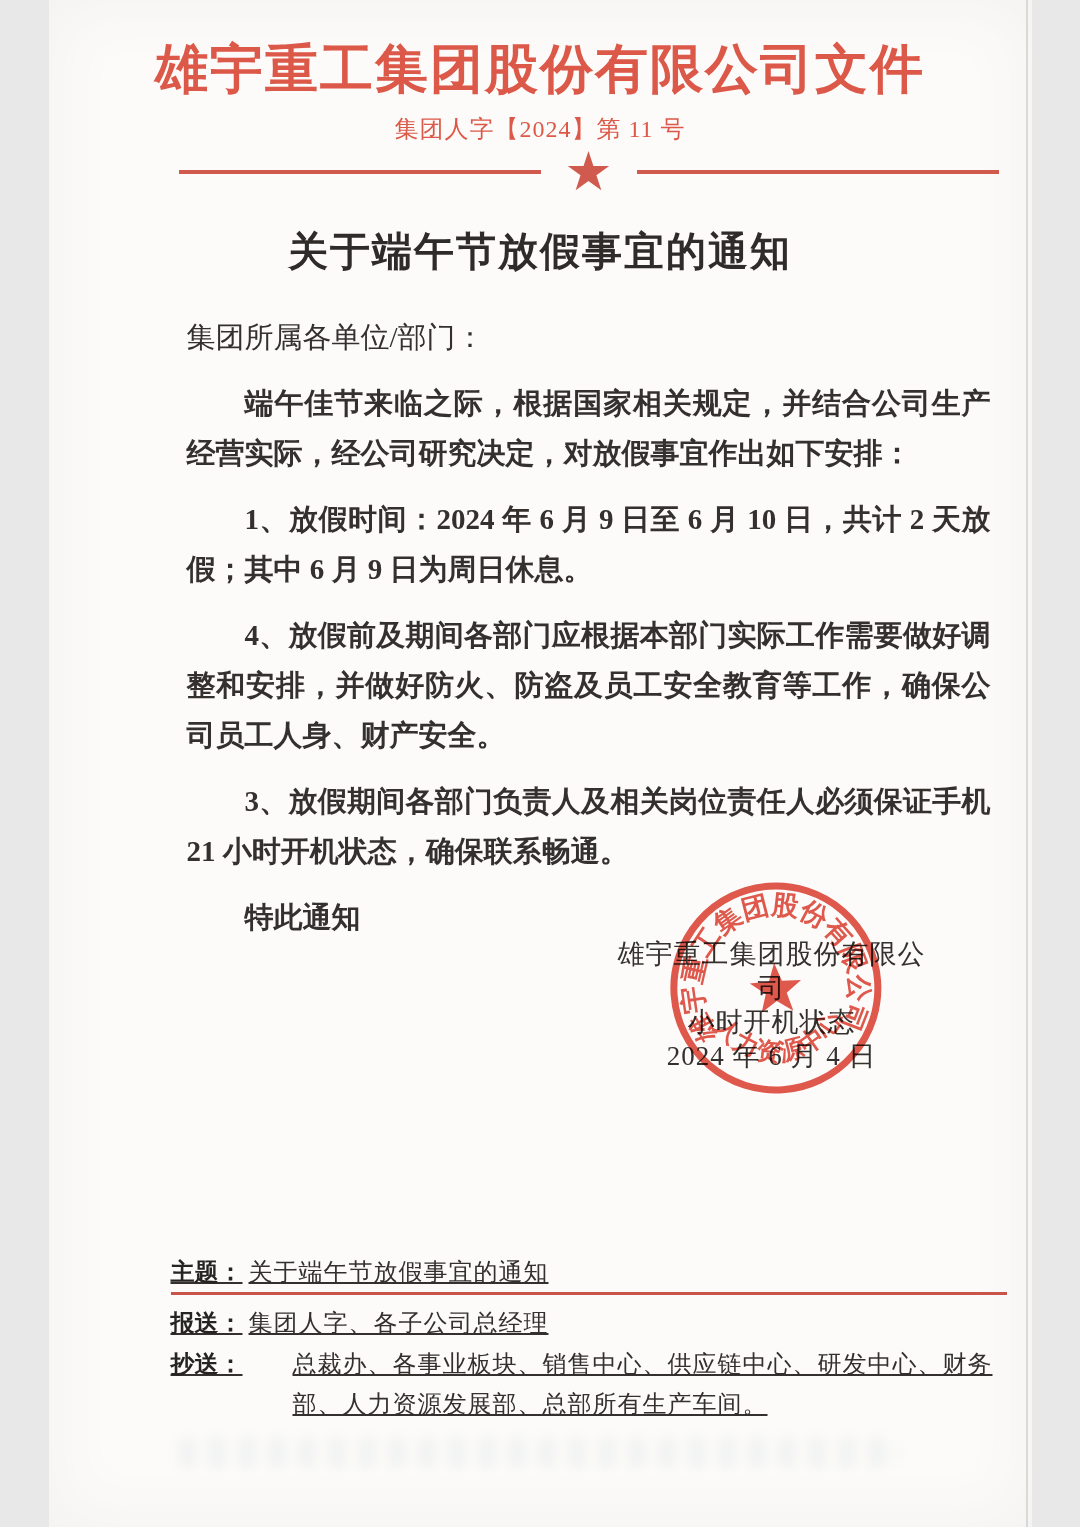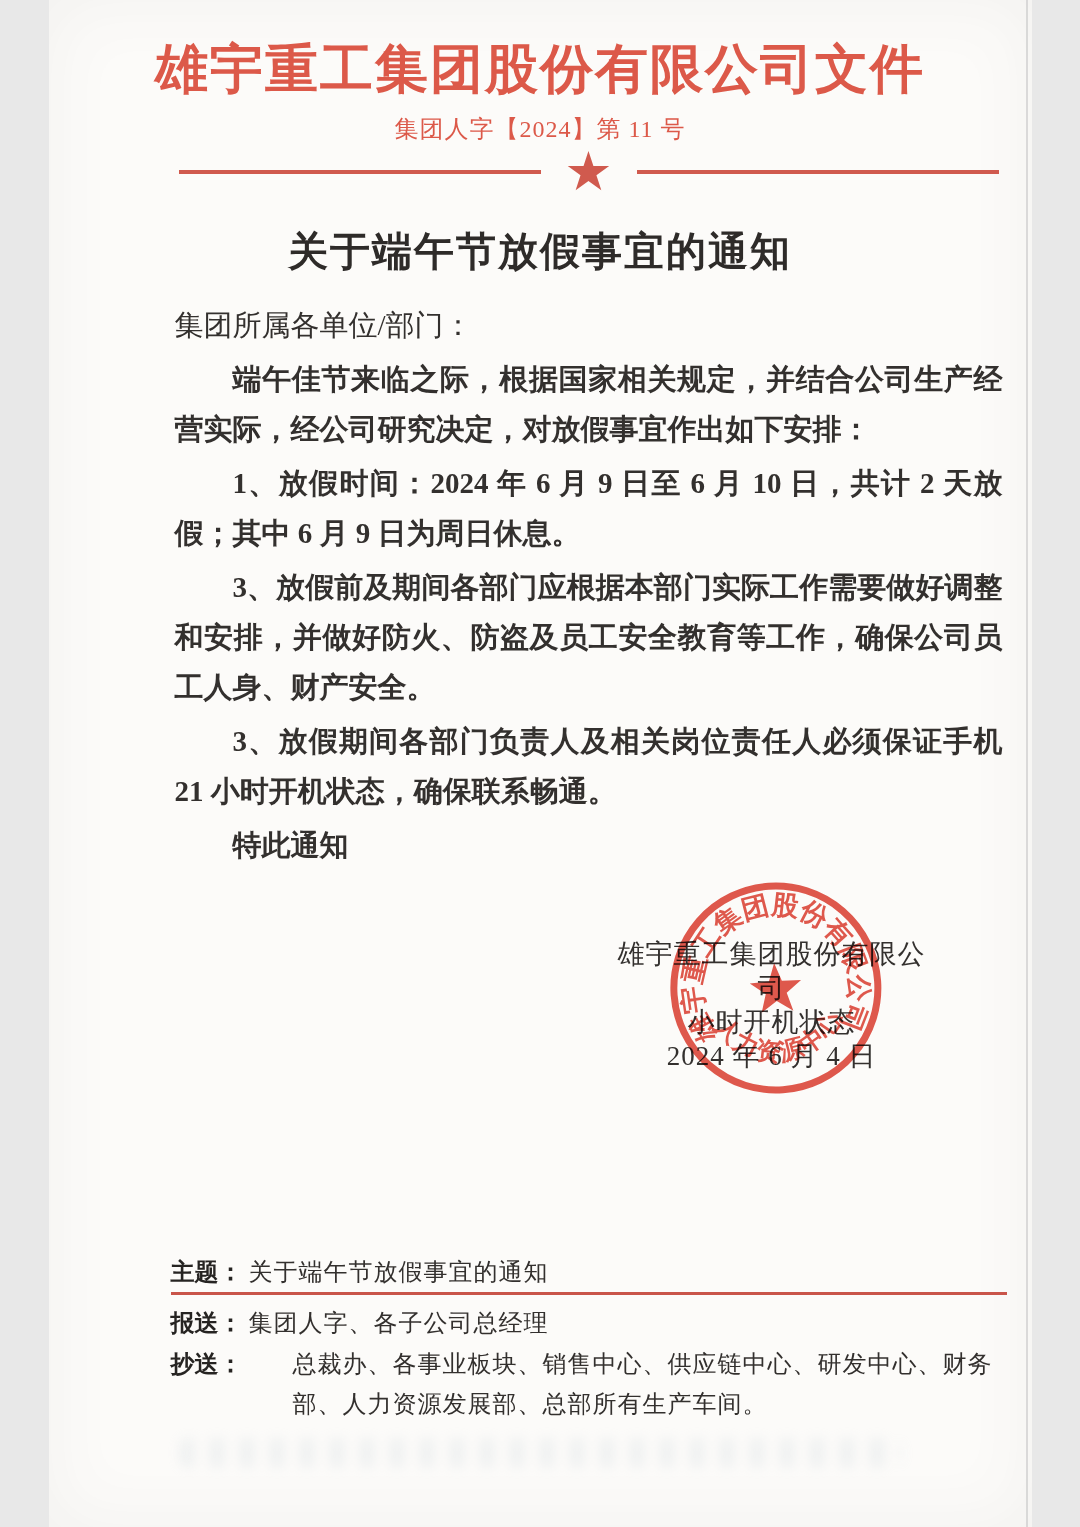--- a/index.html
+++ b/index.html
@@ -47,21 +47,21 @@
   }
   
   .notice-title{
     position:absolute;top:224px;left:0;right:0;text-align:center;
     font-size:40px;font-weight:bold;letter-spacing:2px;color:#2e2b29;
   }
   .body-text{
     position:absolute;top:296px;left:122px;width:836px;
     font-size:29px;line-height:50px;text-align:justify;
   }
-  .body-text p{margin:4px;}
+  .body-text p{margin:16px;}
   .body-text p.para{text-indent:2em;font-weight:bold;}
   
   .signature{
     position:absolute;top:937px;left:562px;width:322px;
     text-align:center;font-size:27px;line-height:34px;letter-spacing:1px;
   }
   
   .stamp{
     position:absolute;left:611px;top:874px;width:232px;height:232px;
     color:var(--stamp-red);
@@ -69,21 +69,21 @@
     transform:rotate(-4deg);
   }
   .stamp text{
     font-family:"Liberation Serif","DejaVu Serif",serif;
     font-weight:bold;fill:currentColor;
   }
   .stamp .arc-top{font-size:27px;}
   .stamp .arc-bottom{font-size:25px;letter-spacing:1px;}
   
   .footer{position:absolute;top:1256px;left:122px;width:836px;font-size:24px;}
-  .f-row{display:flex;align-items:flex-start;}
+  .f-row{display:flex;align-items:flex-start;text-decoration:underline;}
   .f-label{
     flex:0 0 78px;font-weight:bold;
     font-family:"Liberation Sans","DejaVu Sans",sans-serif;
     color:#262422;
   }
   .f-value{flex:1;letter-spacing:1px;}
   .f-row.subject{line-height:32px;}
   .f-line{height:3px;background:var(--footer-line-red);margin-top:4px;}
   .f-row.to{margin-top:13px;line-height:30px;}
   .f-row.cc{margin-top:6px;line-height:40px;gap:44px;}
@@ -114,21 +114,21 @@
     <span class="star">★</span>
     <span class="line right"></span>
   </div>
 
   <h1 class="notice-title">关于端午节放假事宜的通知</h1>
 
   <section class="body-text">
     <p class="salutation">集团所属各单位/部门：</p>
     <p class="para">端午佳节来临之际，根据国家相关规定，并结合公司生产经营实际，经公司研究决定，对放假事宜作出如下安排：</p>
     <p class="para">1、放假时间：2024 年 6 月 9 日至 6 月 10 日，共计 2 天放假；其中 6 月 9 日为周日休息。</p>
-    <p class="para">3、放假前及期间各部门应根据本部门实际工作需要做好调整和安排，并做好防火、防盗及员工安全教育等工作，确保公司员工人身、财产安全。</p>
+    <p class="para">4、放假前及期间各部门应根据本部门实际工作需要做好调整和安排，并做好防火、防盗及员工安全教育等工作，确保公司员工人身、财产安全。</p>
     <p class="para">3、放假期间各部门负责人及相关岗位责任人必须保证手机 21 小时开机状态，确保联系畅通。</p>
     <p class="para">特此通知</p>
   </section>
 
   <div class="signature">
     <div>雄宇重工集团股份有限公司</div>
     <div>小时开机状态</div>
     <div>2024 年 6 月 4 日</div>
   </div>
 

